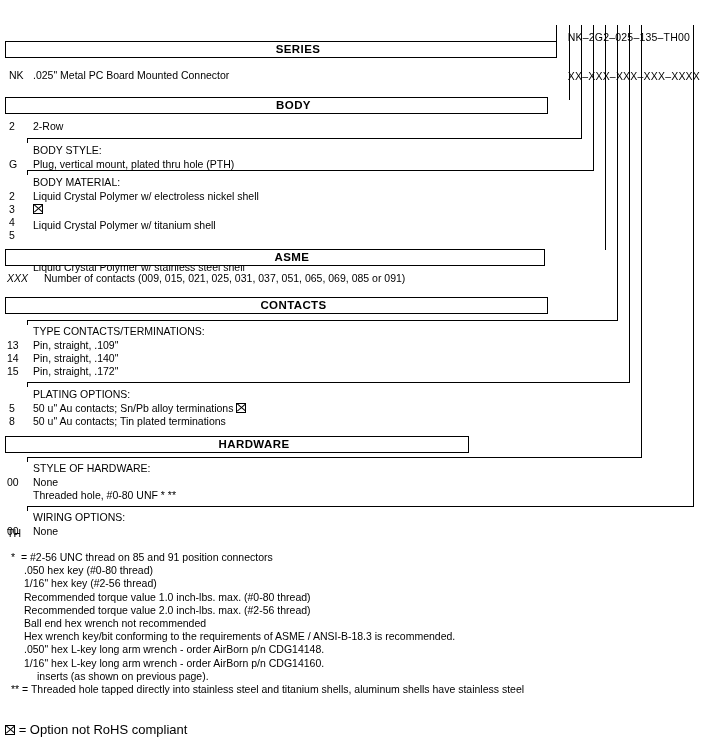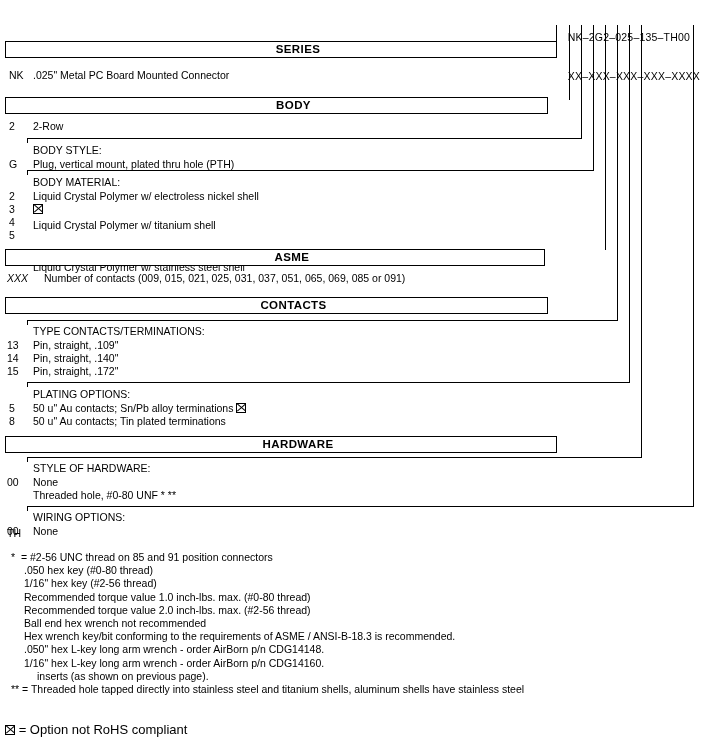--- a/index.html
+++ b/index.html
@@ -208,21 +208,21 @@
 
   <div class="sublabel" style="left:33px; top:388px;">PLATING OPTIONS:</div>
   <div class="code" style="left:9px; top:402px;">5</div>
   <div class="row" style="left:33px; top:402px;">
     <span>50 u" Au contacts; Sn/Pb alloy terminations</span>
     <span class="nonrohs"></span>
   </div>
   <div class="code" style="left:9px; top:415px;">8</div>
   <div class="row" style="left:33px; top:415px;">50 u" Au contacts; Tin plated terminations</div>
 
-  <div class="bar" style="left:5px; top:436px; width:552px;">HARDWARE</div>
+  <div class="bar" style="left:5px; top:436px; width:464px;">HARDWARE</div>
 
   <div class="sublabel" style="left:33px; top:462px;">STYLE OF HARDWARE:</div>
   <div class="code" style="left:7px; top:476px;">00</div>
   <div class="row" style="left:33px; top:476px;">None</div>
   <div class="code" style="left:7px; top:499px;margin-top:28px;">TH</div>
   <div class="row" style="left:33px; top:489px;">Threaded hole, #0-80 UNF *  **</div>
 
   <div class="sublabel" style="left:33px; top:511px;">WIRING OPTIONS:</div>
   <div class="code" style="left:7px; top:525px;">00</div>
   <div class="row" style="left:33px; top:525px;">None</div>

